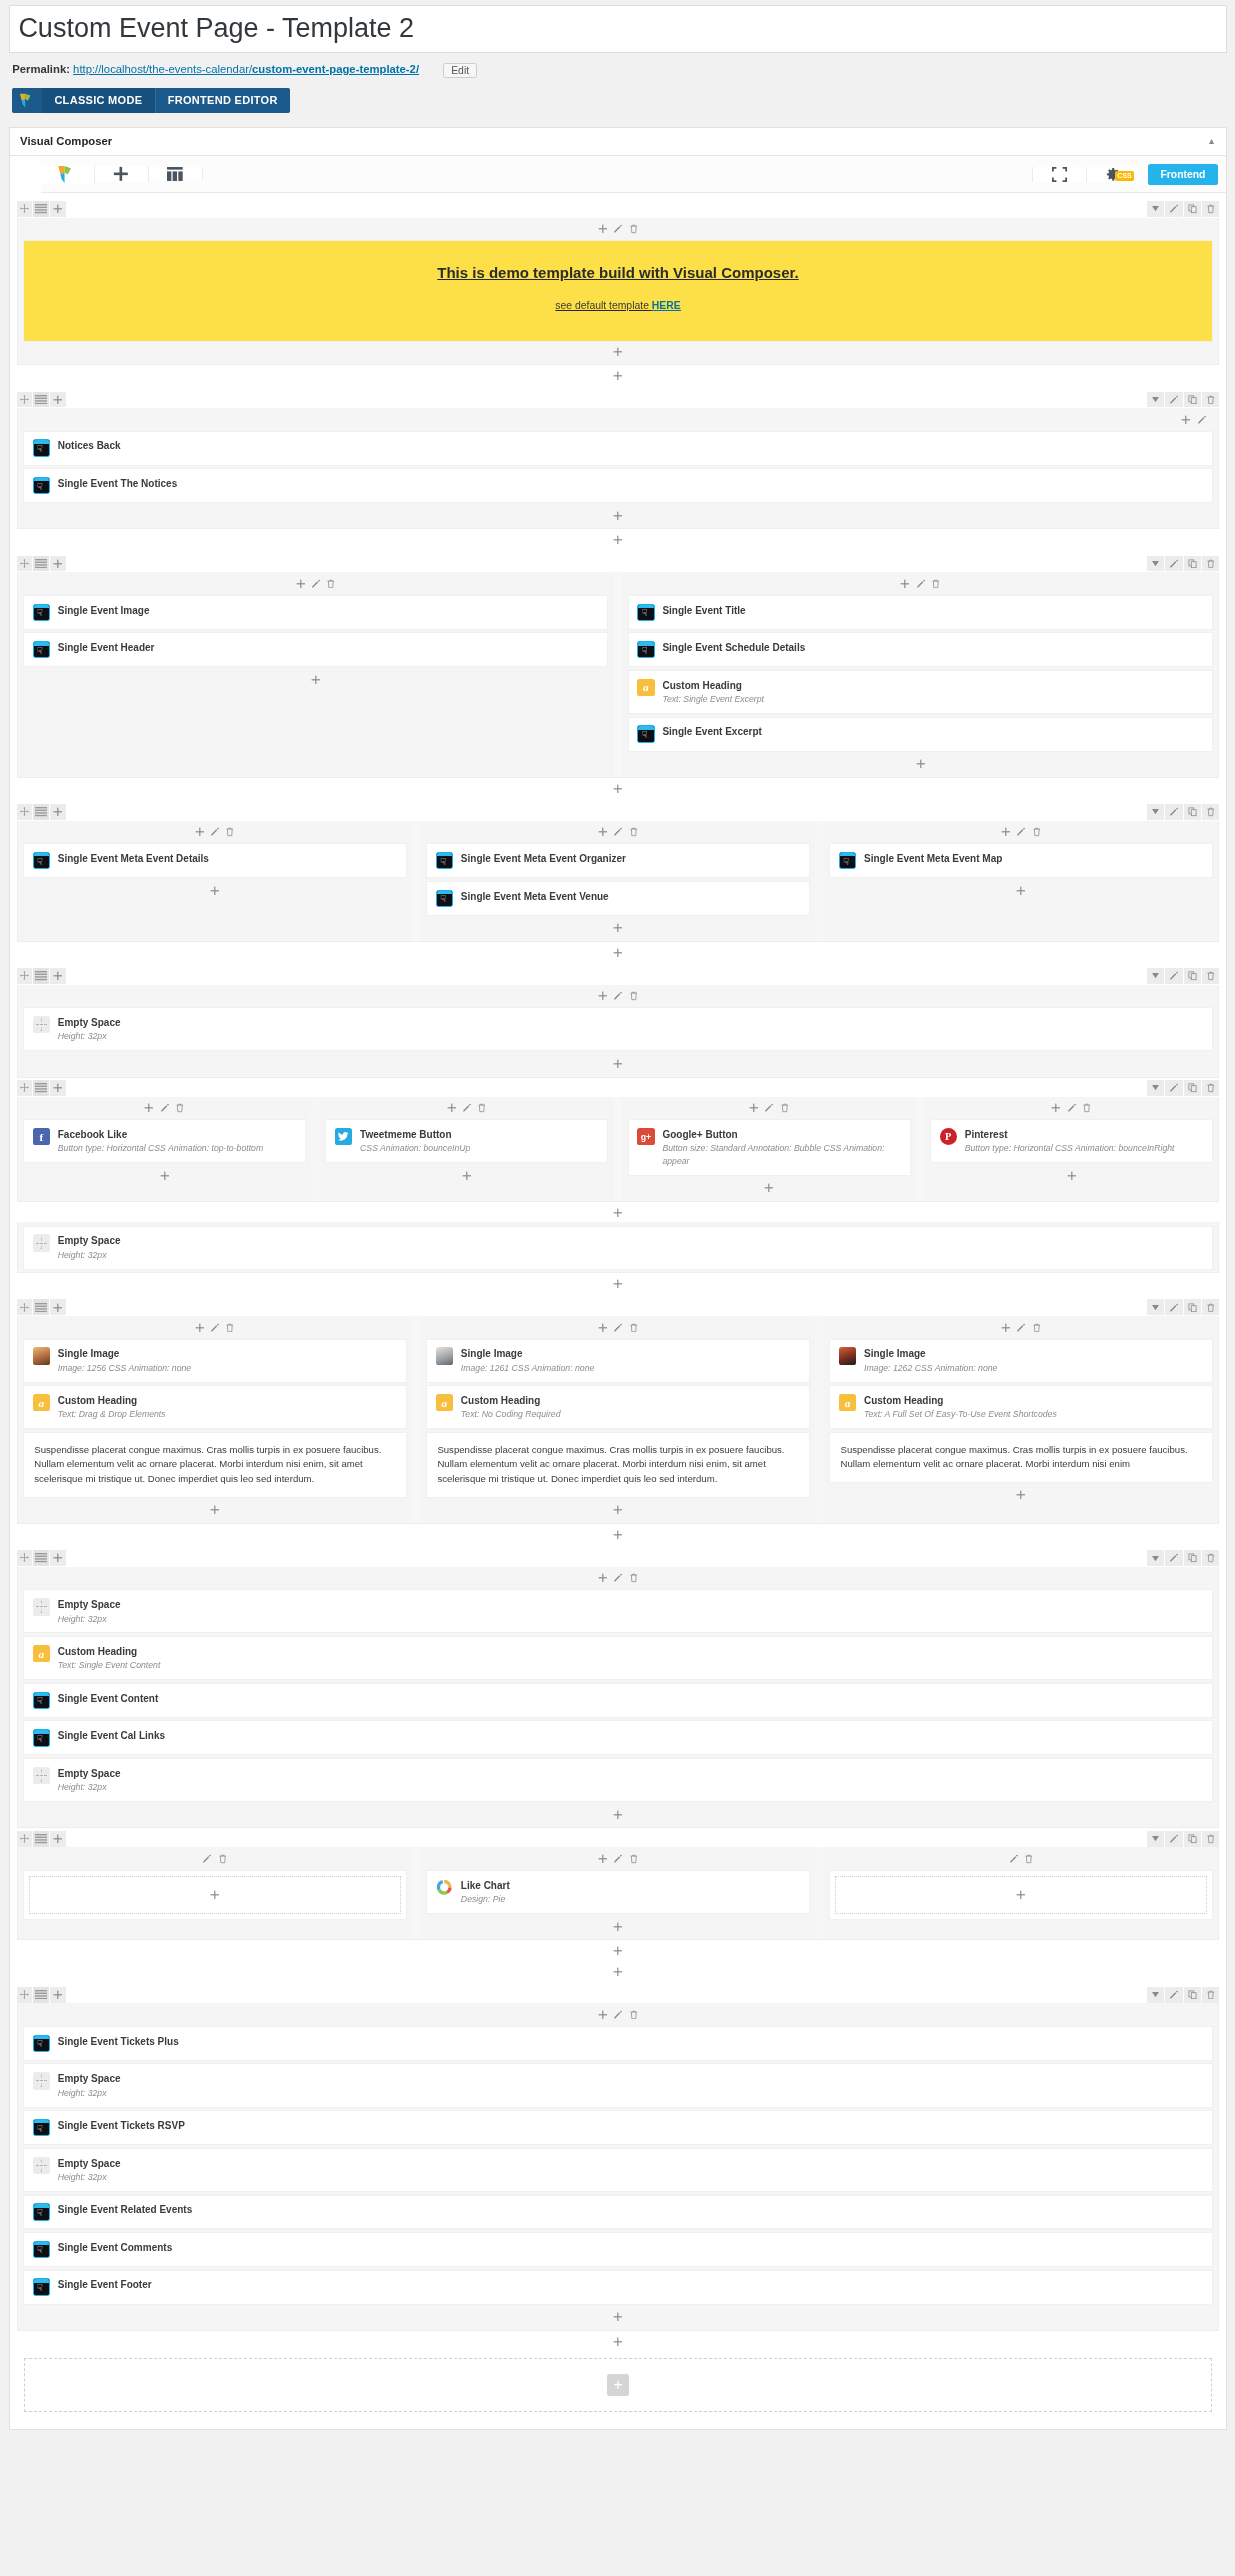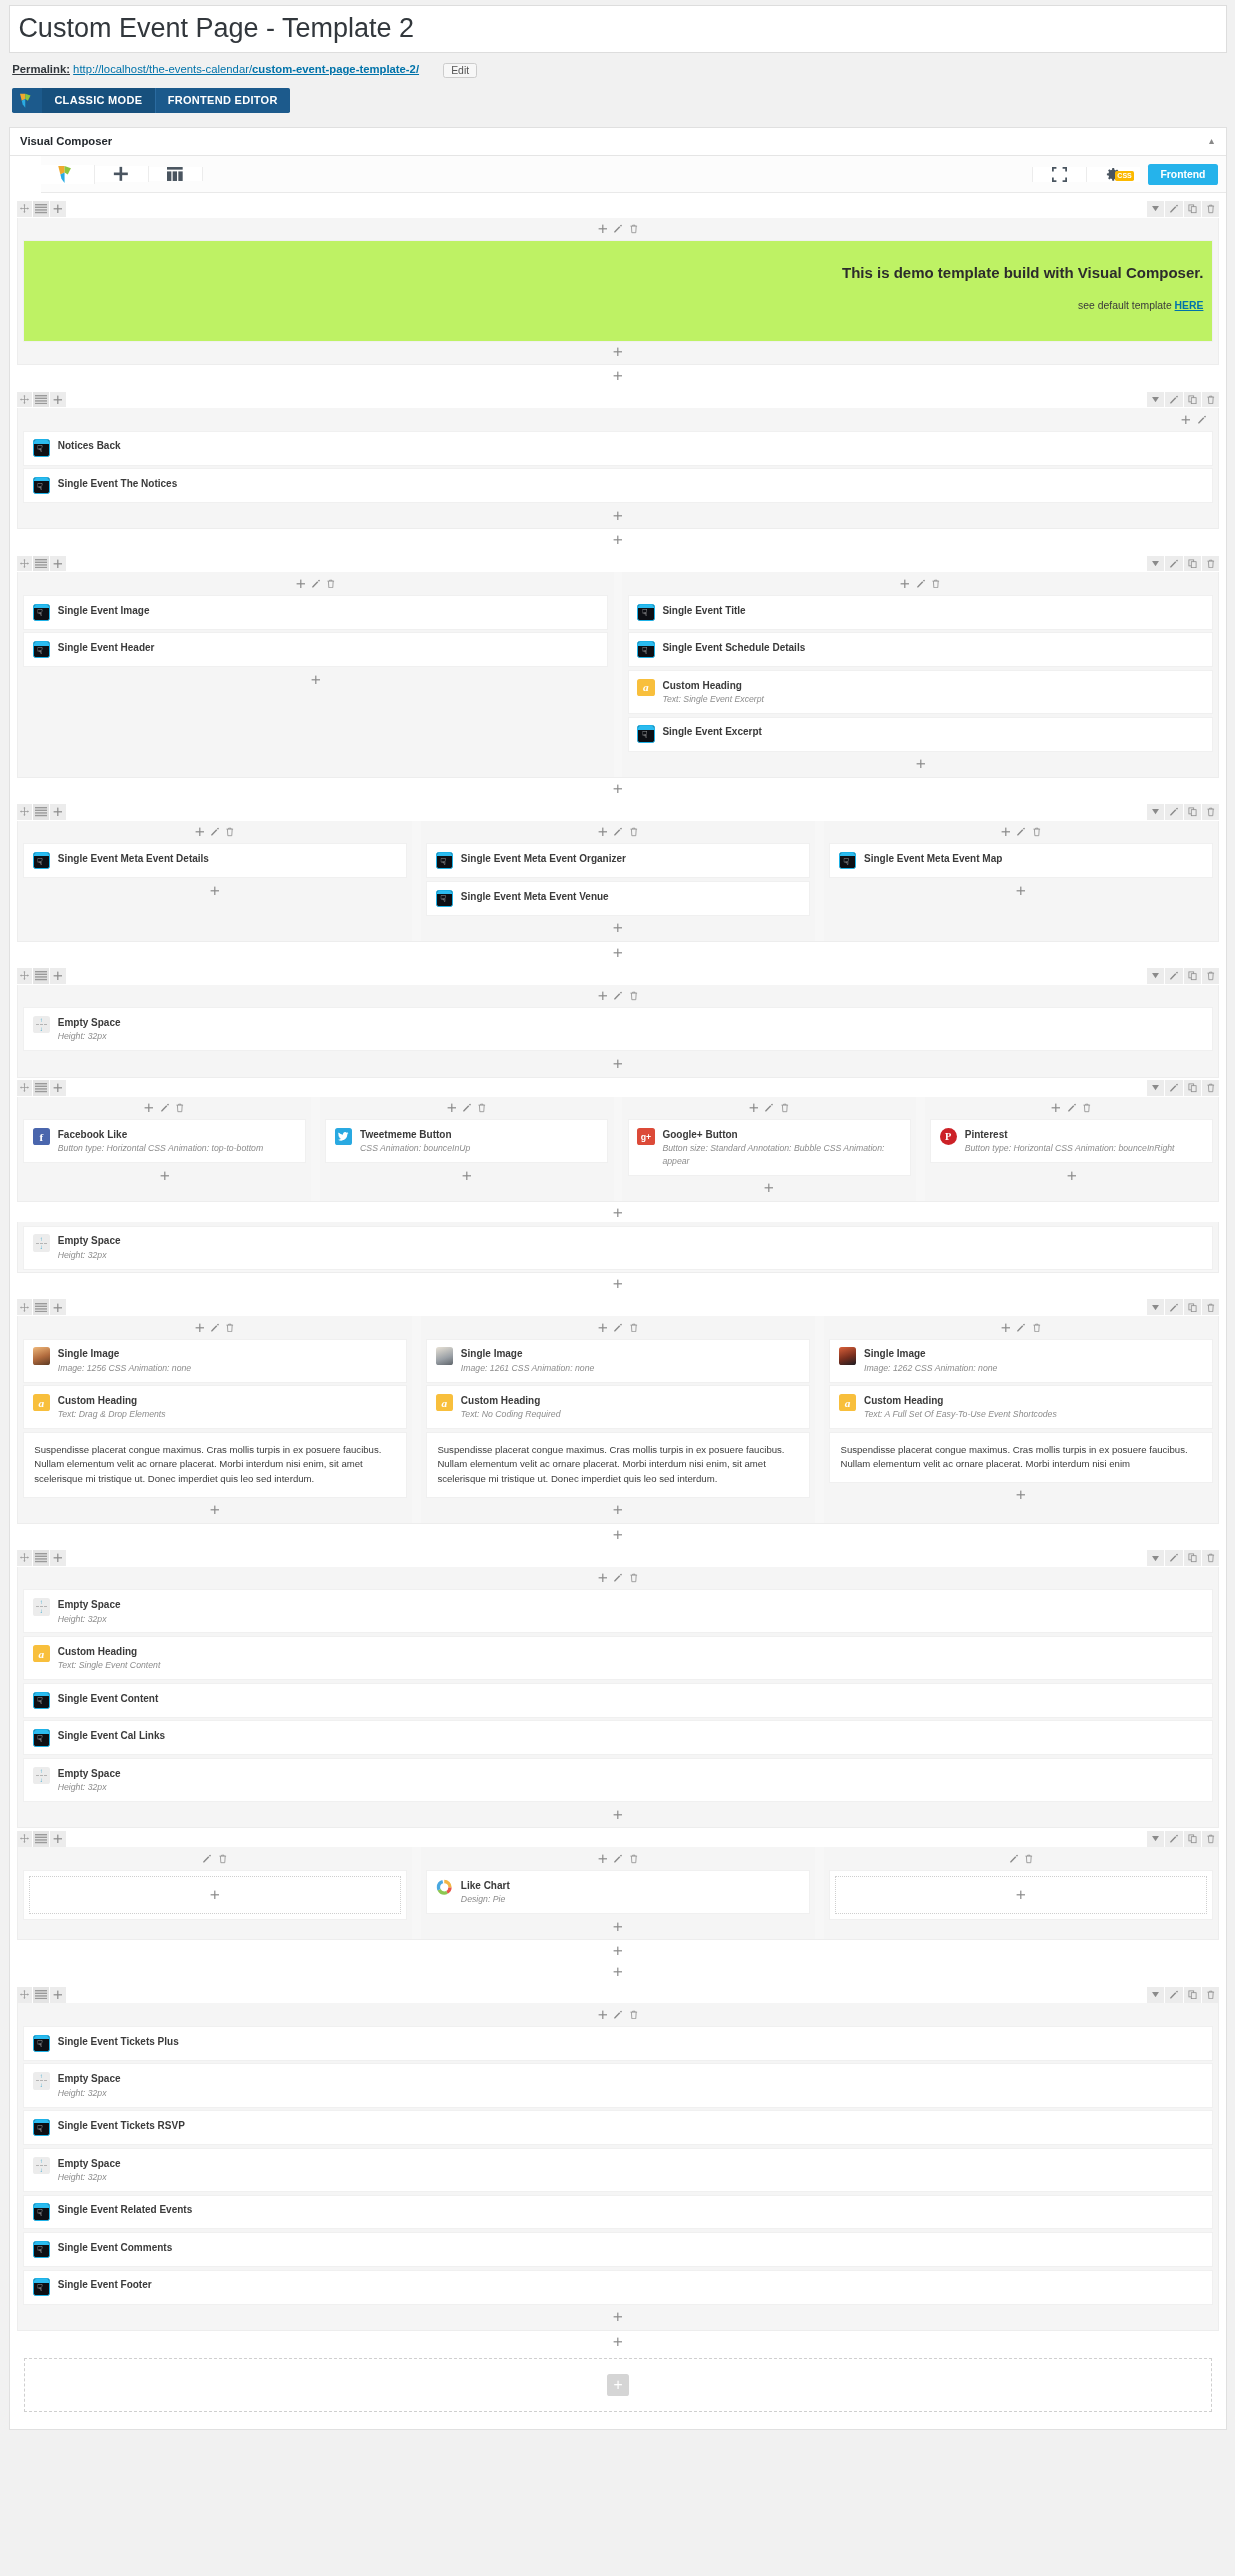--- a/index.html
+++ b/index.html
@@ -11,21 +11,21 @@
     color: #23282d;
     -webkit-font-smoothing: antialiased;
   }
   
   .wp-title-box {
     background:#fff; border:0.9px solid #ddd; margin:5.2px 8.7px 0 8.7px;
     padding:5.2px 8.7px;
   }
   .wp-title-box .title { font-size:27px; font-weight:400; color:#32373c; line-height:1.3; }
   .permalink-row { margin:10.4px 12.2px 0 12.2px; font-size:11.3px; color:#32373c; }
-  .permalink-row .lbl { font-weight:bold;text-decoration:underline; }
+  .permalink-row .lbl { font-weight:bold; }
   .permalink-row a { color:#0073aa; text-decoration:underline; }
   .permalink-row a .slug { font-weight:bold; }
   .edit-btn {
     display:inline-block; margin-left:21px; background:#f7f7f7; border:0.9px solid #ccc;
     border-radius:2.6px; padding:0.9px 7px; font-size:10.4px; color:#555; cursor:pointer;
     vertical-align:middle;
   }
   
   .vc-modes { margin:10.4px 12.2px 0 12.2px; display:inline-flex; background:#1c5a8c; border-radius:1.7px; overflow:hidden; height:24.4px; }
   .vc-modes .logo-cell { width:30px; display:flex; align-items:center; justify-content:center; }
@@ -120,21 +120,21 @@
 
   .bottom-drop {
     margin:7px 7px 8.7px 7px; border:0.9px dashed #cfcfcf; height:54px;
     display:flex; align-items:center; justify-content:center; background:#fff;
   }
   .bottom-drop .plus {
     width:22.6px; height:22.6px; background:#d5d5d5; color:#fff; border-radius:2.6px;
     display:flex; align-items:center; justify-content:center; font-size:15.7px; cursor:pointer;
   }
   .row-add { text-align:center; color:#9a9a9a; font-size:13px; padding:3.5px 0 1.7px 0; cursor:pointer; }
-  .hero { background:#bef264; border:0.9px solid #f0f0f0; padding:22.6px 8.7px 30px 8.7px; text-align:right; }
+  .hero { background:#fde047; border:0.9px solid #f0f0f0; padding:22.6px 8.7px 30px 8.7px; text-align:center;text-decoration:underline; }
   .hero h2 { font-size:15px; font-weight:bold; color:#2c2c2c; }
   .hero .sub { margin-top:19px; font-size:10.4px; color:#3a3a3a; }
   .hero .sub a { color:#0073aa; text-decoration:underline; font-weight:bold; }
 </style>
 </head>
 <body>
 
 
 
 

